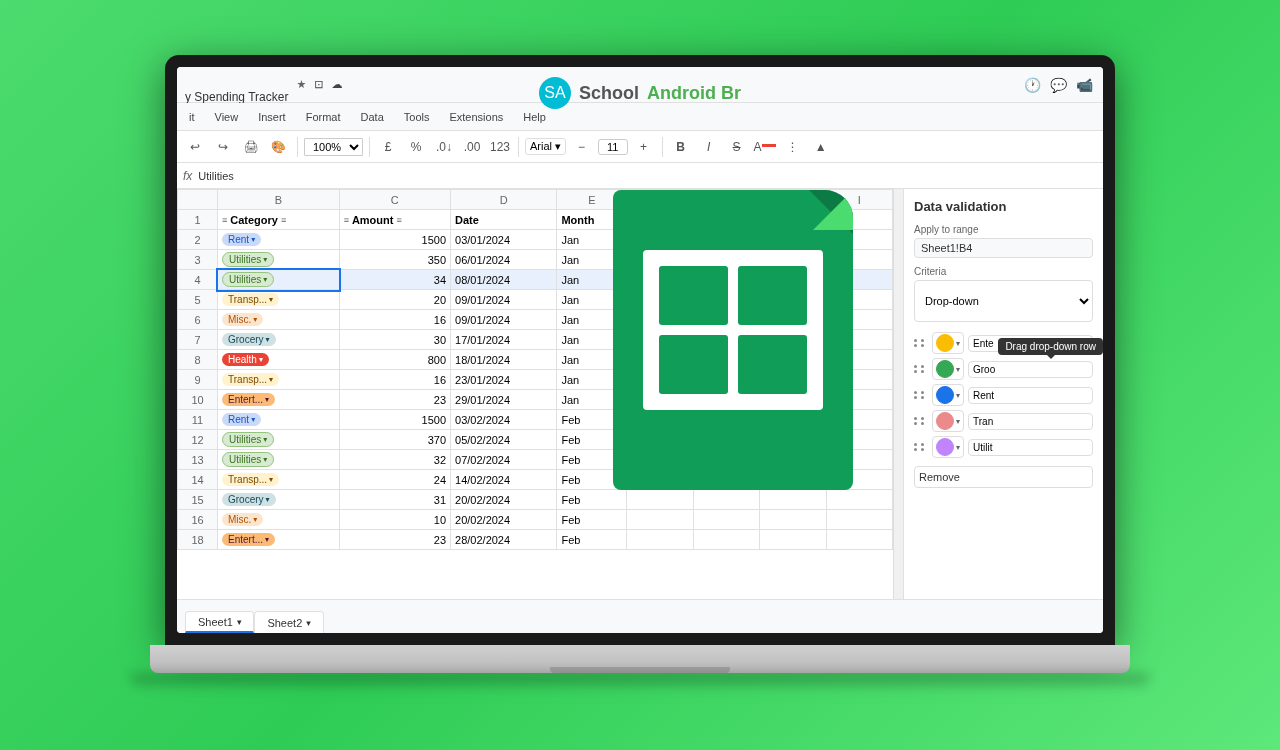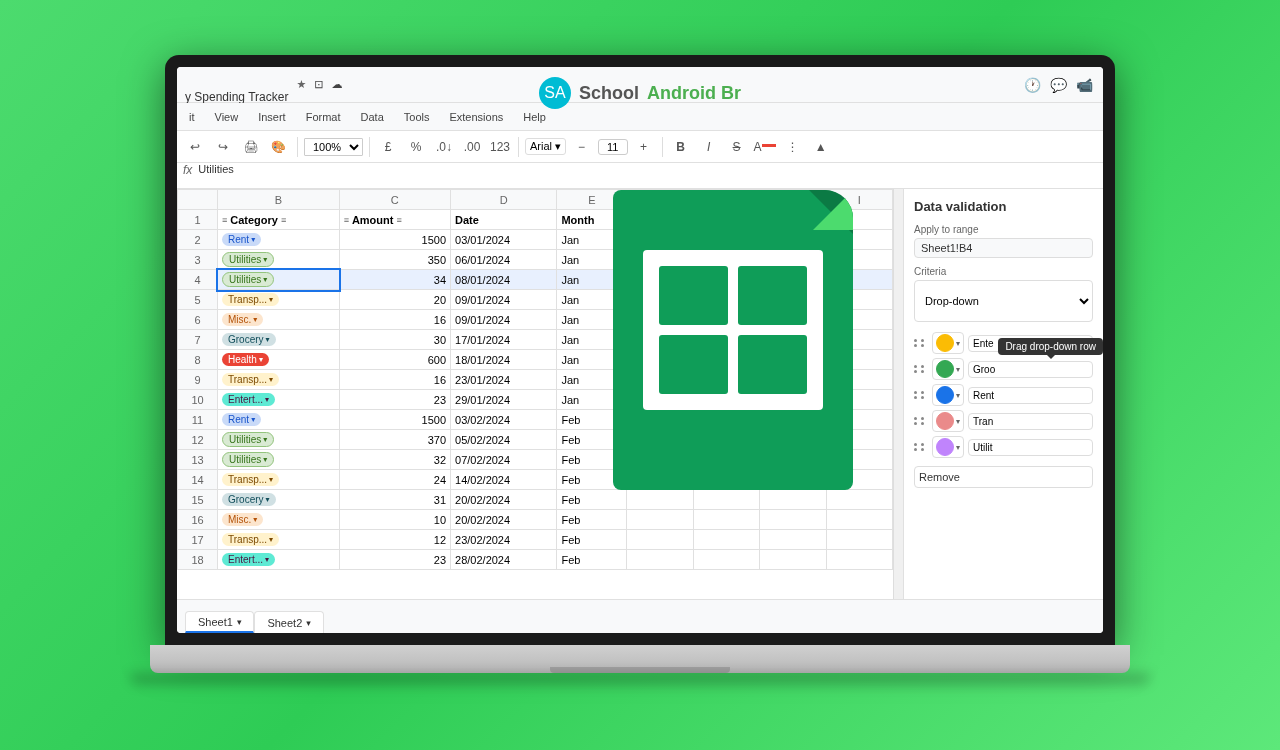--- a/index.html
+++ b/index.html
@@ -181,21 +181,21 @@
       text-align: center;
       border: 1px solid #ccc;
       border-radius: 3px;
       font-size: 11px;
       padding: 1px 2px;
     }
 
     
     .formula-bar {
       display: flex;
-      align-items: flex-start;
+      align-items: center;
       height: 26px;
       background: #fff;
       border-bottom: 1px solid #e0e0e0;
       padding: 0 6px;
       gap: 6px;
       font-size: 11px;
     }
 
     .formula-fx {
       color: #666;
@@ -264,21 +264,21 @@
     .chip-arrow {
       font-size: 8px;
     }
 
     .chip-rent { background: #c9daf8; color: #1a56cc; }
     .chip-utilities { background: #d9ead3; color: #38761d; border: 1px solid #93c47d; }
     .chip-transport { background: #fff2cc; color: #7d4a00; }
     .chip-misc { background: #fce5cd; color: #b45309; }
     .chip-grocery { background: #d0e0e3; color: #134f5c; }
     .chip-health { background: #ea4335; color: #fff; }
-    .chip-entertainment { background: #5eead4; color: #4a1942; }
+    .chip-entertainment { background: #fdba74; color: #4a1942; }
 
     .num-cell { text-align: right; }
 
     
     .side-panel {
       width: 200px;
       background: #fff;
       border-left: 1px solid #e0e0e0;
       padding: 10px;
       font-size: 11px;
@@ -760,21 +760,21 @@
     <td></td>
     <td></td>
   </tr>
                   <tr>
     <td class="col-a">8</td>
     <td>
       <span class="category-chip chip-health">
         Health<span class="chip-arrow">▾</span>
       </span>
     </td>
-    <td class="num-cell">600</td>
+    <td class="num-cell">800</td>
     <td>18/01/2024</td>
     <td>Jan</td>
     <td></td>
     <td></td>
     <td></td>
     <td></td>
   </tr>
                   <tr>
     <td class="col-a">9</td>
     <td>
@@ -882,35 +882,20 @@
   </tr>
                   <tr>
     <td class="col-a">16</td>
     <td>
       <span class="category-chip chip-misc">
         Misc.<span class="chip-arrow">▾</span>
       </span>
     </td>
     <td class="num-cell">10</td>
     <td>20/02/2024</td>
-    <td>Feb</td>
-    <td></td>
-    <td></td>
-    <td></td>
-    <td></td>
-  </tr>
-                  <tr>
-    <td class="col-a">17</td>
-    <td>
-      <span class="category-chip chip-transport">
-        Transp...<span class="chip-arrow">▾</span>
-      </span>
-    </td>
-    <td class="num-cell">12</td>
-    <td>23/02/2024</td>
     <td>Feb</td>
     <td></td>
     <td></td>
     <td></td>
     <td></td>
   </tr>
                   <tr>
     <td class="col-a">18</td>
     <td>
       <span class="category-chip chip-entertainment">

